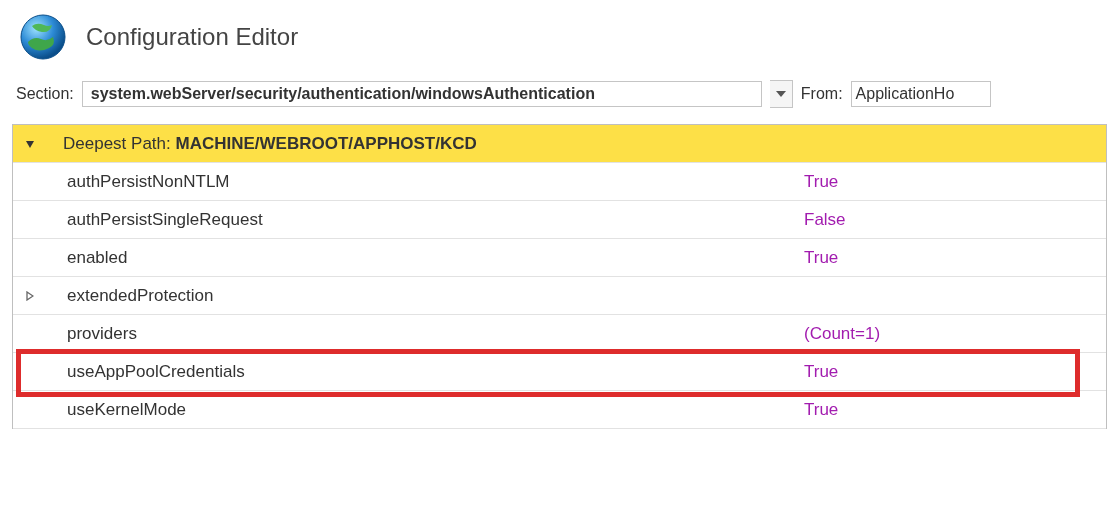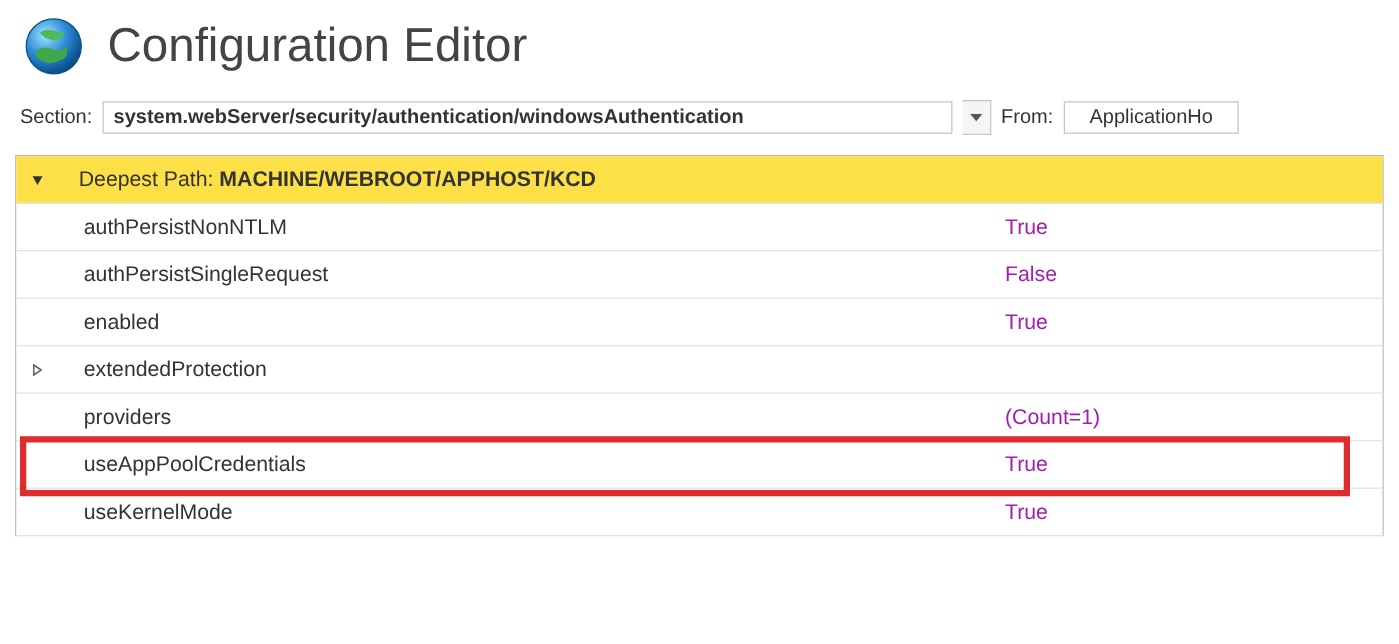--- a/index.html
+++ b/index.html
@@ -16,21 +16,21 @@
       display: flex;
       align-items: center;
       padding: 12px 16px 14px 18px;
       gap: 18px;
     }
     .globe-icon {
       width: 50px;
       height: 50px;
     }
     .title {
-      font-size: 38px;
+      font-size: 24px;
       font-weight: 400;
       color: #444;
     }
     .toolbar {
       display: flex;
       align-items: center;
       padding: 4px 16px 10px 16px;
       gap: 8px;
       font-size: 16px;
       color: #333;
@@ -53,21 +53,21 @@
       border-left: none;
       padding: 0 6px;
       display: inline-flex;
       align-items: center;
       justify-content: center;
       background: #f5f5f5;
       height: 28px;
     }
     .from-box {
       border: 1px solid #c5c5c5;
-      padding: 3px 20px;
+      padding: 3px 4px;
       font-size: 16px;
       min-width: 140px;
       white-space: nowrap;
       overflow: hidden;
     }
     .grid-container {
       margin: 6px 12px 0 12px;
       border: 1px solid #bfbfbf;
       border-bottom: none;
     }

